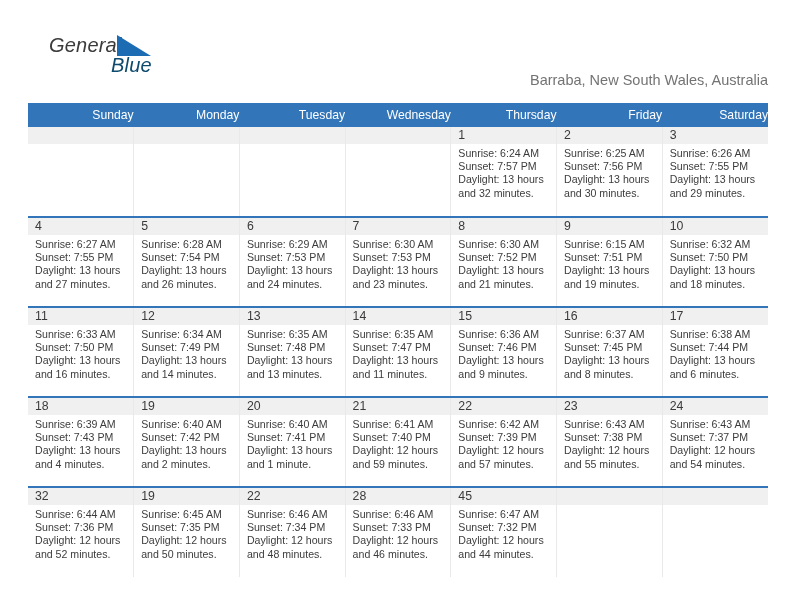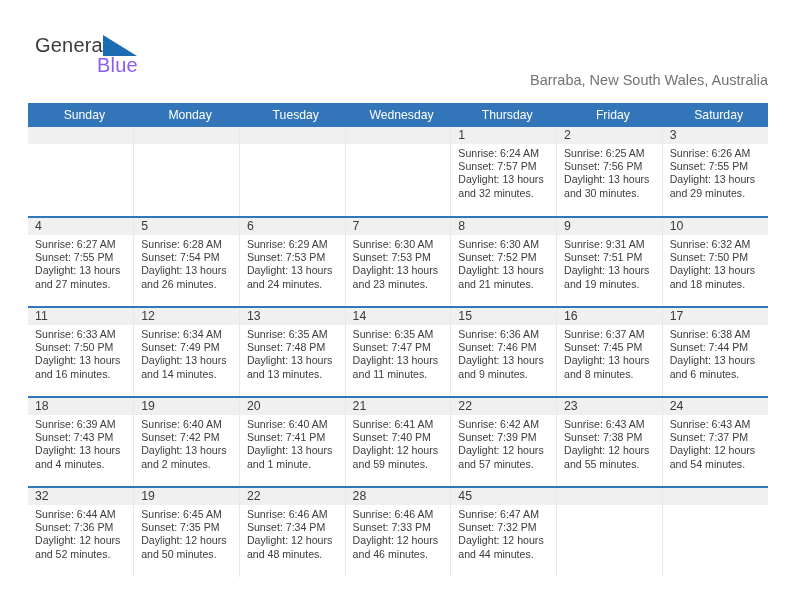--- a/index.html
+++ b/index.html
@@ -21,40 +21,41 @@
   
   .top {
     position: absolute;
     left: 28px;
     top: 28px;
     right: 24px;
     height: 70px;
   }
   .logo {
     position: absolute;
-    left: 7px;
+    left: 21px;
     top: 6px;
     width: 150px;
     height: 48px;
+    font-style: italic;
   }
   .logo-general {
     position: absolute;
     left: 0;
     top: 0;
     font-size: 20px;
     color: #3b3b3b;
     letter-spacing: .2px;
     font-family: "Liberation Sans", sans-serif;
   }
   .logo-blue {
     position: absolute;
     left: 62px;
     top: 20px;
     font-size: 20px;
-    color: #8b5cf6;
+    color: #0c4a6e;
     letter-spacing: .2px;
   }
   .logo-tri {
     position: absolute;
     left: 68px;
     top: 1px;
     width: 0;
     height: 0;
     border-left: 34px solid #1b6cb3;
     border-top: 21px solid transparent;
@@ -89,21 +90,21 @@
     border-collapse: collapse;
     table-layout: fixed;
   }
   .cal col { width: 105.71px; }
 
   .cal thead th {
     background: #3275b8;
     color: #ffffff;
     font-size: 12.2px;
     font-weight: normal;
-    text-align: center;
+    text-align: right;
     padding: 5px 0 5px 7px;
     height: 23px;
     border: none;
   }
 
   .wk { height: 90px; }
   .cell {
     vertical-align: top;
     padding: 0;
     border-left: 1px solid #e9e9e9;
@@ -281,21 +282,21 @@
                 <div>Sunset: 7:52 PM</div>
                 <div>Daylight: 13 hours</div>
                 <div>and 21 minutes.</div>
               </div>
             </div>
           </td>
           <td class="cell">
             <div class="cell-in">
               <div class="daynum">9</div>
               <div class="info">
-                <div>Sunrise: 9:31 AM</div>
+                <div>Sunrise: 6:15 AM</div>
                 <div>Sunset: 7:51 PM</div>
                 <div>Daylight: 13 hours</div>
                 <div>and 19 minutes.</div>
               </div>
             </div>
           </td>
           <td class="cell">
             <div class="cell-in">
               <div class="daynum">10</div>
               <div class="info">

